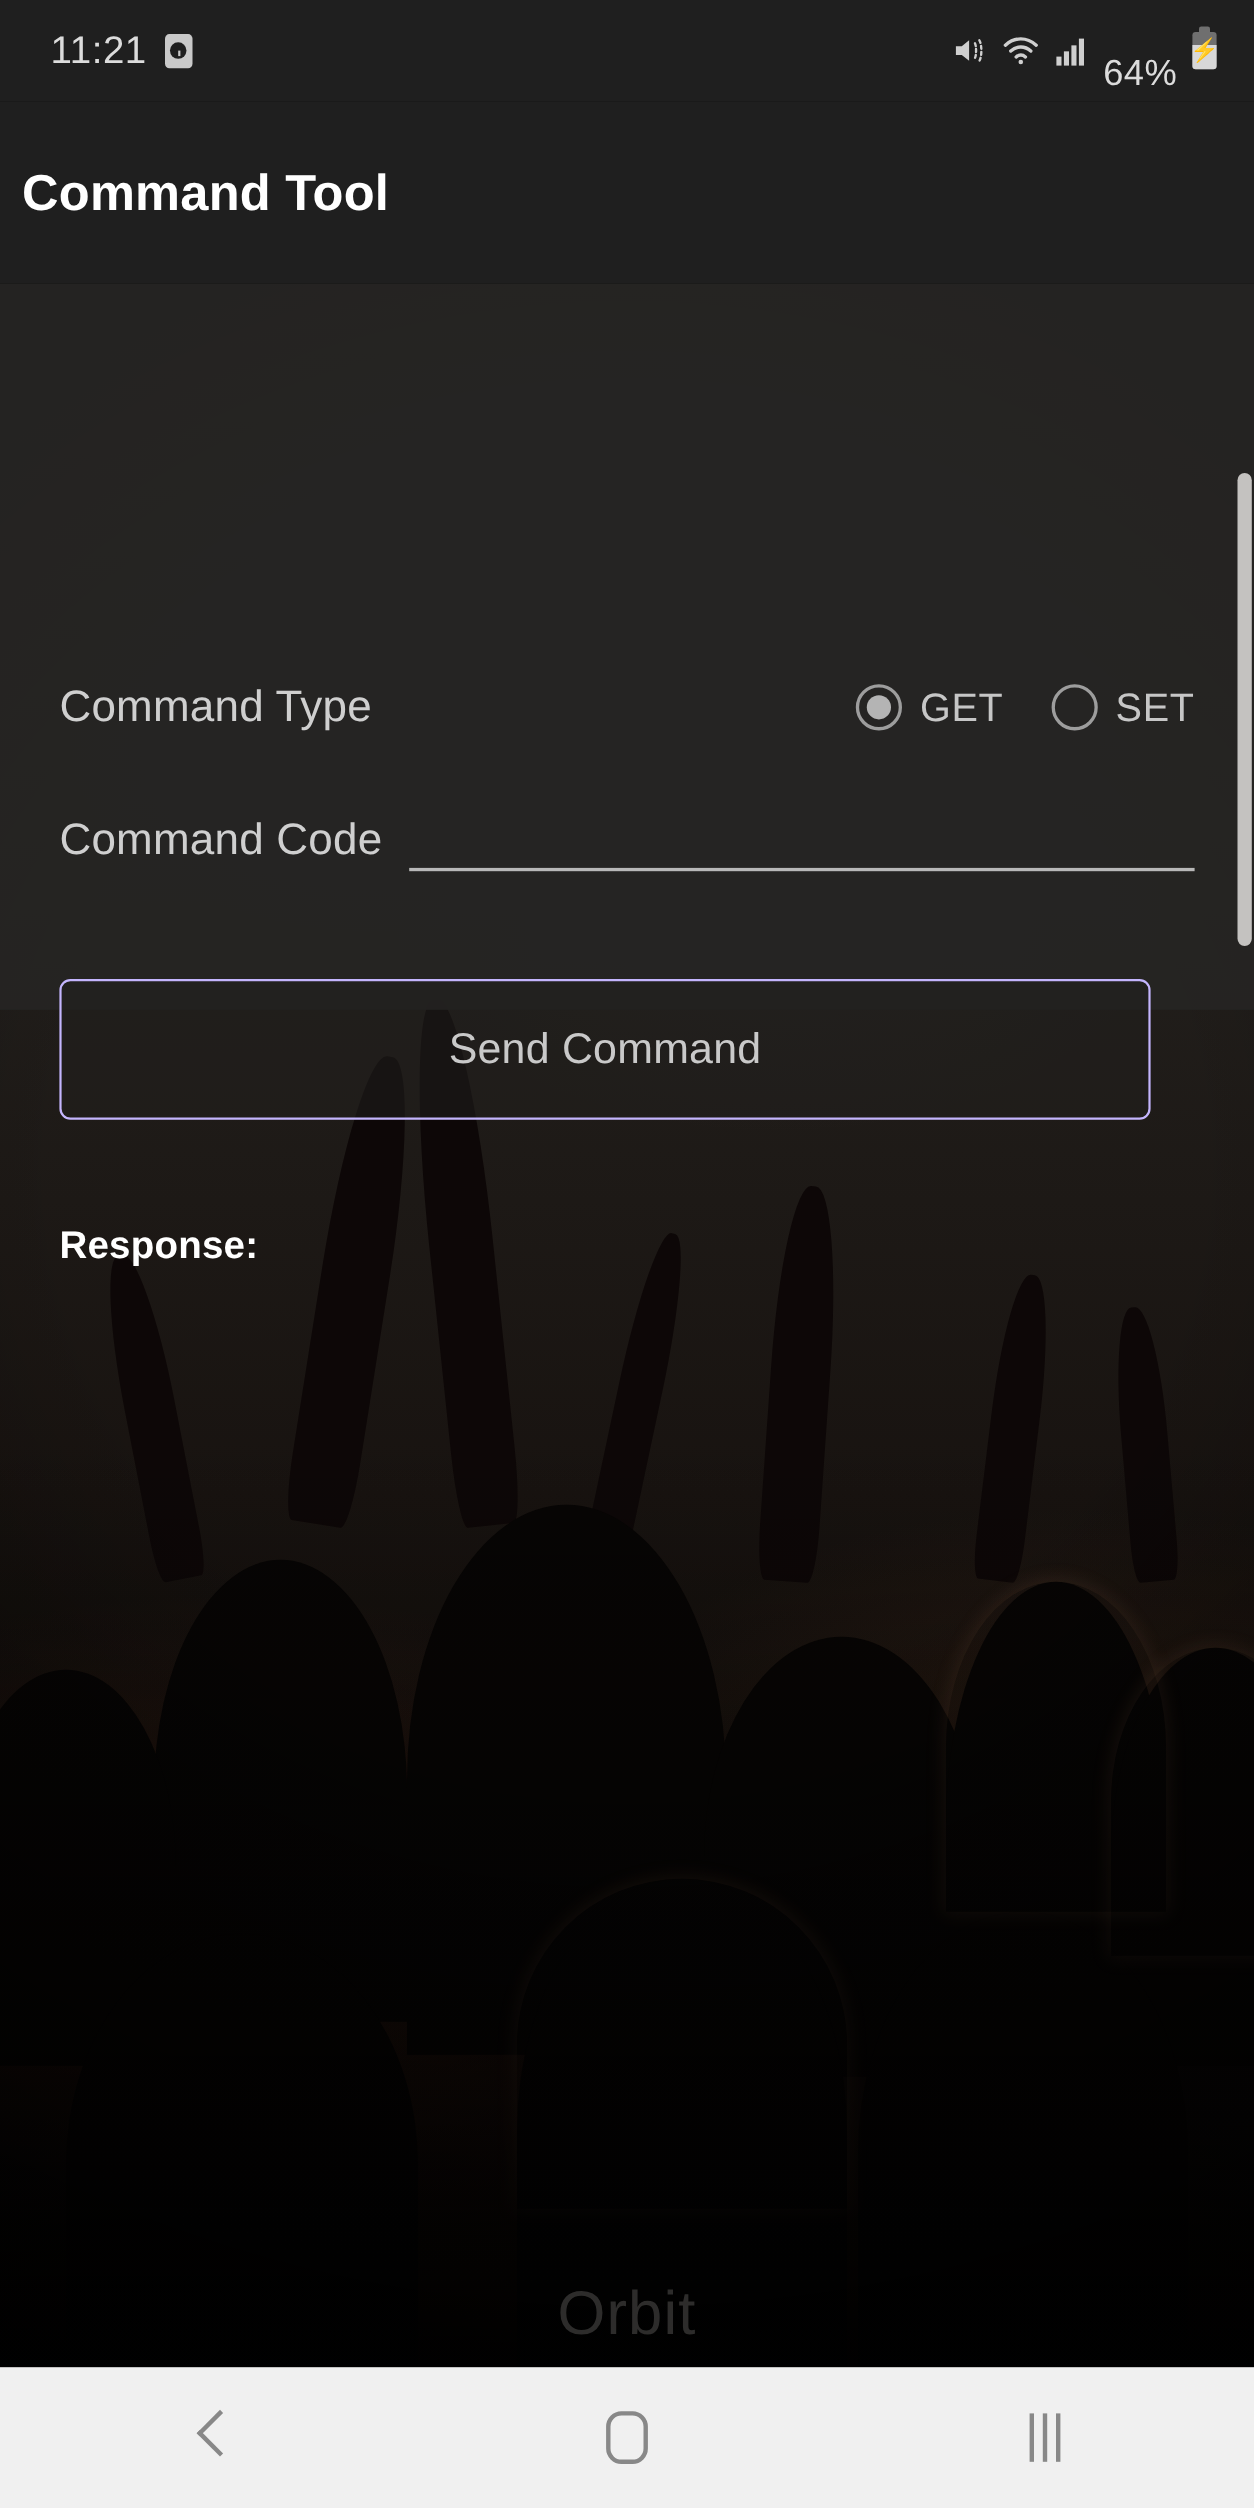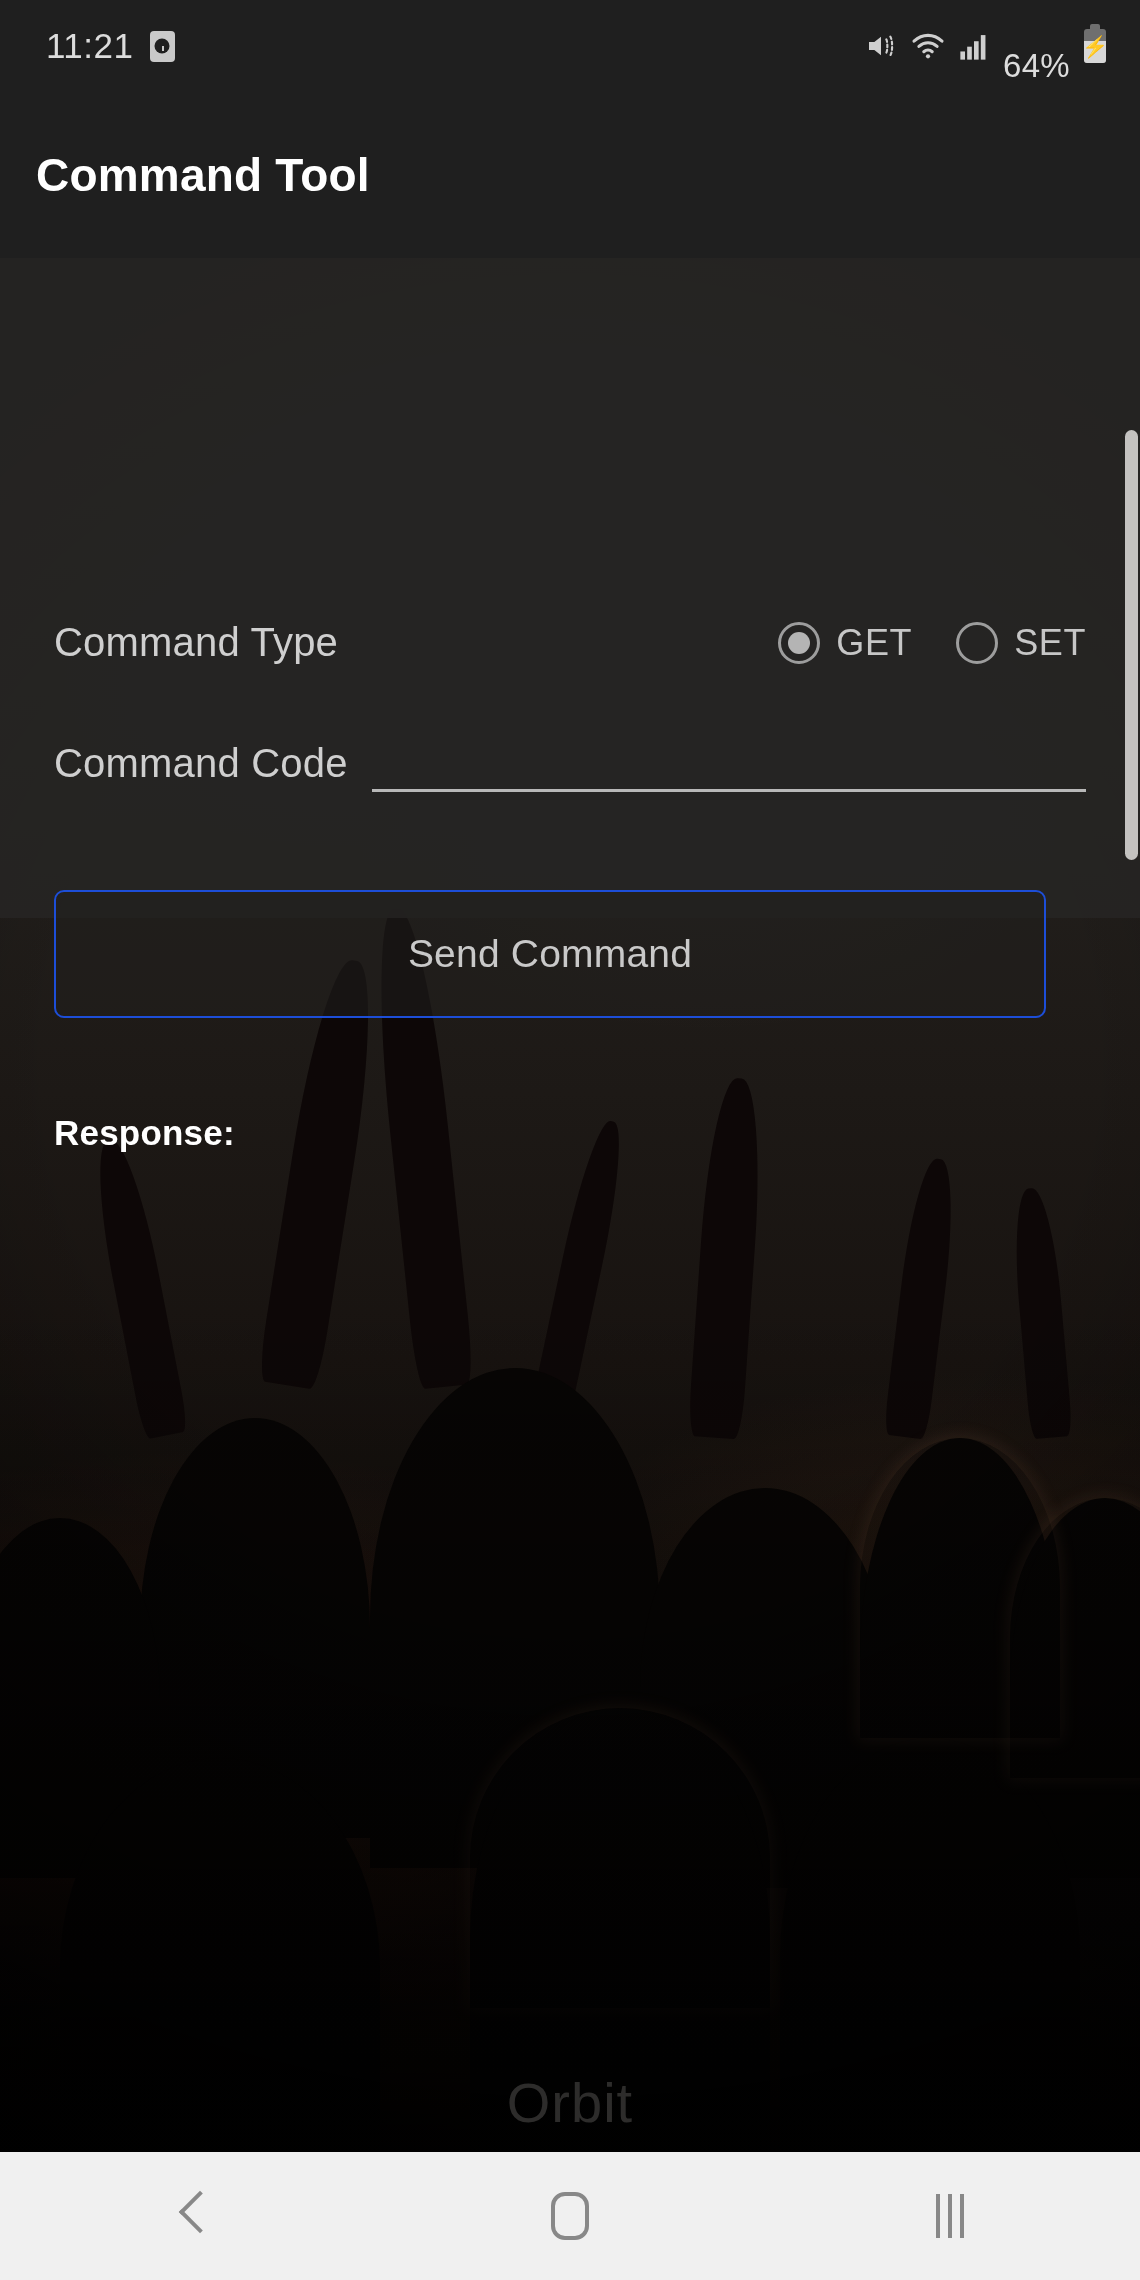--- a/index.html
+++ b/index.html
@@ -114,21 +114,21 @@
     position:absolute; left:50%; top:50%; transform:translate(-50%,-50%);
     font-size:21px; color:#1f1f1f; line-height:1; font-weight:bold; z-index:3;
   }
 
   
   #app-bar {
     position: absolute; left: 0; top: 92px;
     width: 1140px; height: 166px;
     background: #1f1f1f;
     display: flex; align-items: center;
-    padding-left: 36px;
+    padding-left: 20px;
     z-index: 40;
   }
   #app-title {
     color: #ffffff; font-size: 46px; font-weight: bold; letter-spacing: 0.2px;
   }
 
   
   #content {
     position: absolute; left: 0; top: 258px;
     width: 1140px; height: 1894px;
@@ -169,21 +169,21 @@
     border: none; border-bottom: 3px solid #b8b8b8;
     background: transparent; color: #e6e6e6;
     font-size: 36px; font-family: "Liberation Sans", sans-serif;
     outline: none; padding: 0 4px 6px 4px;
   }
 
   #send-button {
     position: absolute; left: 54px; top: 632px;
     width: 992px; height: 128px;
     background: rgba(32,31,30,0.55);
-    border: 2px solid #1d4ed8; border-radius: 10px;
+    border: 2px solid #c4b5fd; border-radius: 10px;
     color: #c9c9c9; font-size: 39px; letter-spacing: 0.2px;
     font-family: "Liberation Sans", sans-serif;
     display: flex; align-items: center; justify-content: center;
     cursor: pointer;
   }
 
   #response-label {
     position: absolute; left: 54px; top: 855px;
     color: #ffffff; font-size: 35px; font-weight: bold; letter-spacing: 0.2px;
   }

